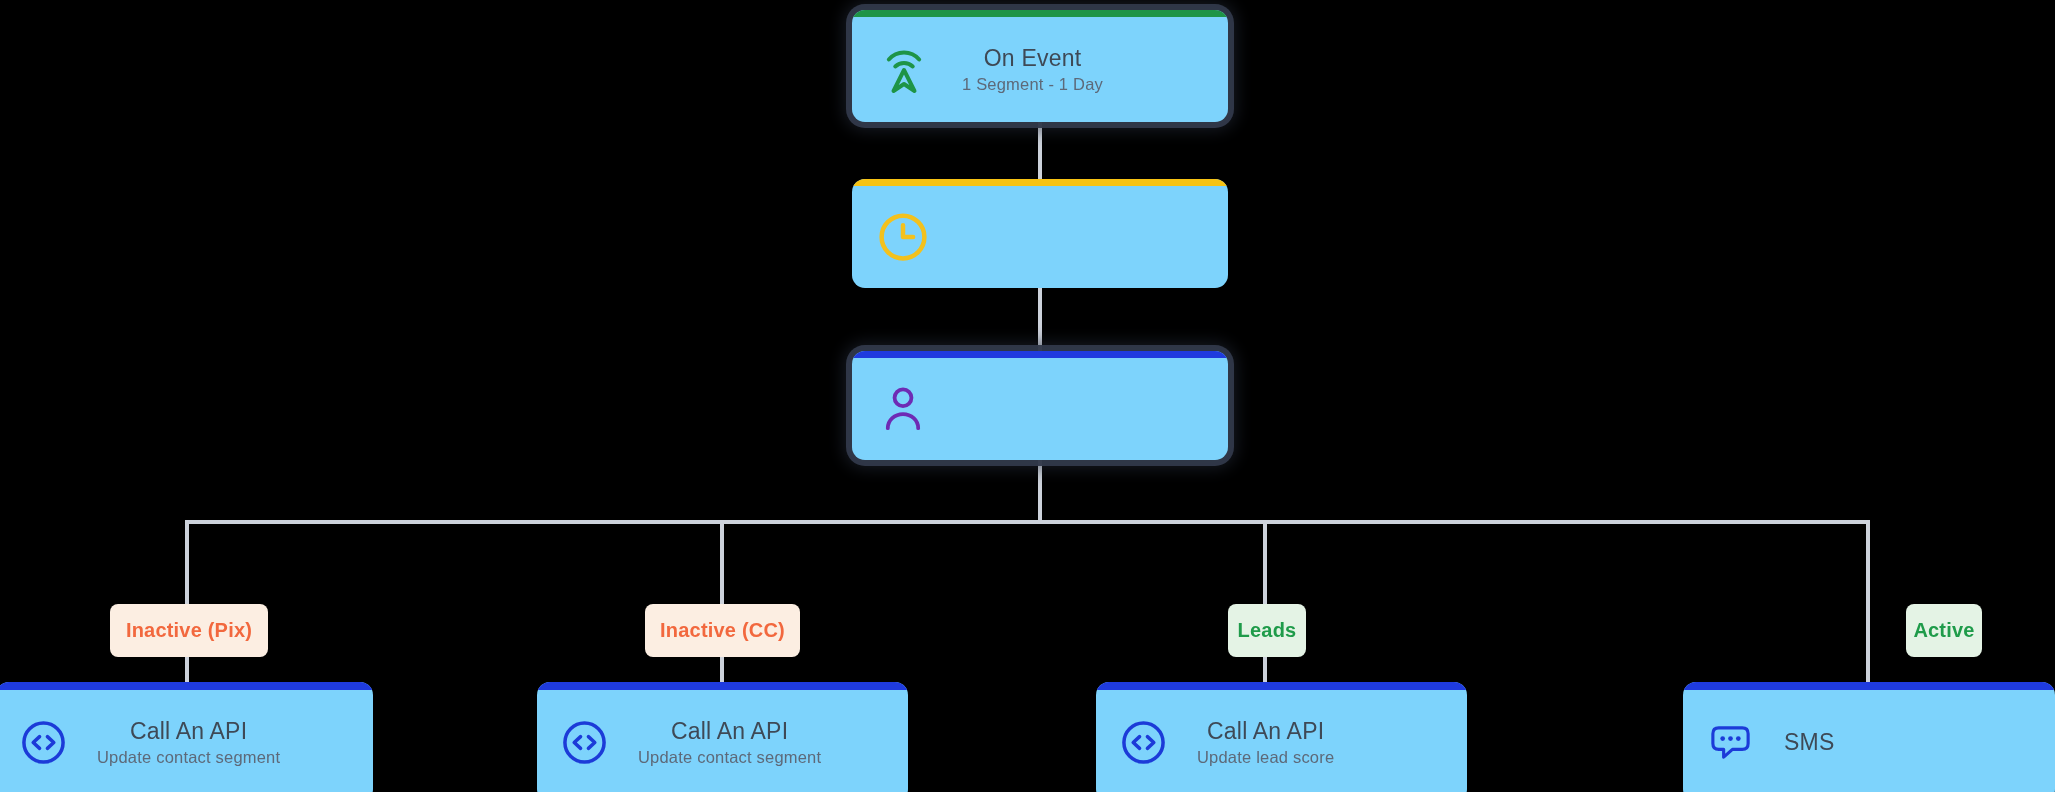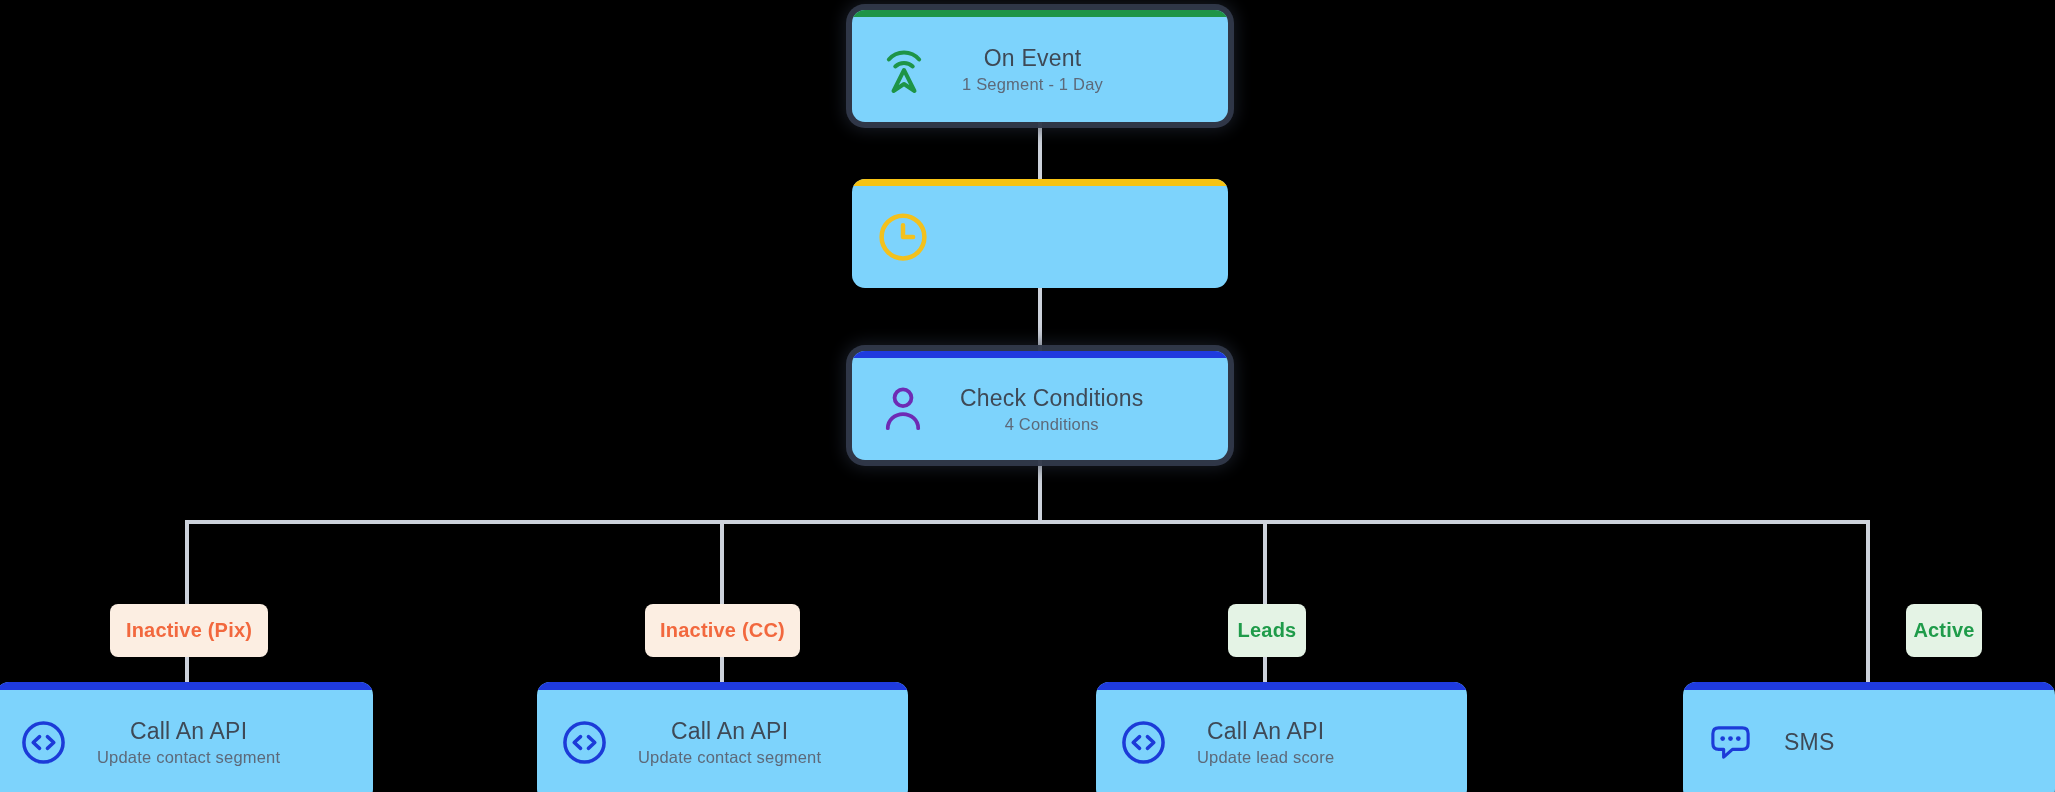--- a/index.html
+++ b/index.html
@@ -79,24 +79,20 @@
 
   <div class="node halo" style="left:852px;top:351px;width:376px;height:109px;">
     <div class="accent accent-blue"></div>
     <div class="node-body">
       <span class="icon-box">
         <svg width="54" height="54" viewBox="0 0 48 48" fill="none" stroke="#6E2BB4" stroke-width="3.4" stroke-linecap="round" stroke-linejoin="round">
           <circle cx="24" cy="14" r="7.5"></circle>
           <path d="M10.5 41 A 13.5 12.5 0 0 1 37.5 41"></path>
         </svg>
       </span>
-      <span class="texts">
-        <span class="node-title">Check Conditions</span>
-        <span class="node-subtitle">4 Conditions</span>
-      </span>
     </div>
   </div>
 
   <div class="chip chip-warm" style="left:645px;width:155px;">Inactive (CC)</div>
   <div class="chip chip-warm" style="left:110px;width:158px;">Inactive (Pix)</div>
   <div class="chip chip-green" style="left:1228px;width:78px;">Leads</div>
   <div class="chip chip-green" style="left:1906px;width:76px;">Active</div>
 
   <div class="node action" style="left:-4px;top:682px;width:377px;height:120px;">
     <div class="accent tall accent-blue"></div>

